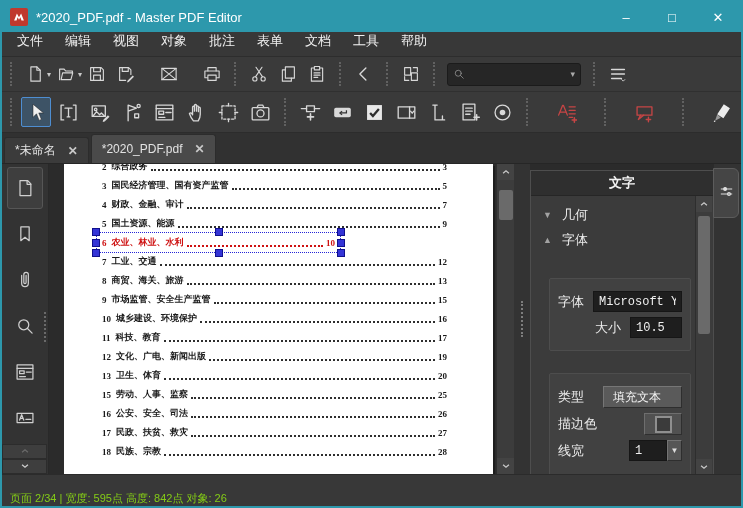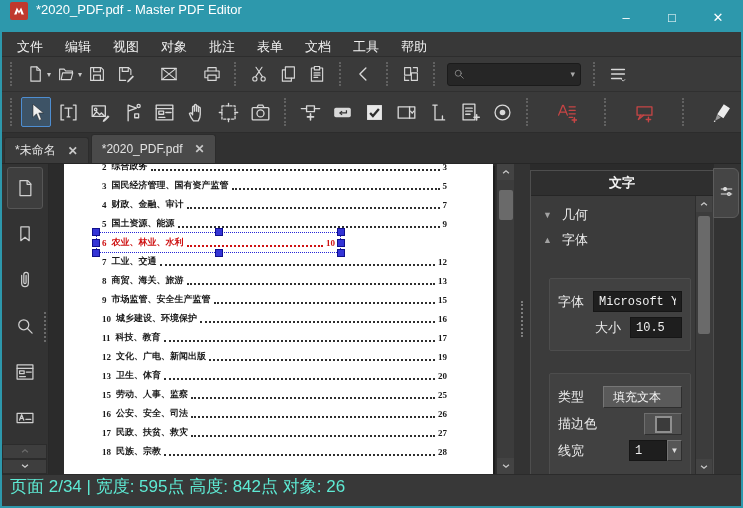--- a/index.html
+++ b/index.html
@@ -1,28 +1,28 @@
 <!DOCTYPE html>
 <html><head>
 <meta charset="utf-8">
 <style>
   html,body{margin:0;padding:0}
   body{width:743px;height:508px;overflow:hidden;font-family:"Liberation Sans",sans-serif;background:#2b2b2b}
   #win{width:743px;height:508px;box-sizing:border-box;border:2px solid #2d98ac;display:flex;flex-direction:column;background:#383838}
 
   
-  #titlebar{height:30px;background:#2d98ac;display:flex;align-items:flex-start;color:#fff;flex:0 0 auto}
+  #titlebar{height:30px;background:#2d98ac;display:flex;align-items:center;color:#fff;flex:0 0 auto}
   #logo{width:18px;height:18px;margin:0 8px 0 8px;background:#c0392e;border-radius:2px;display:flex;align-items:center;justify-content:center}
   #logo svg{width:14px;height:14px}
   #wintitle{font-size:13px}
   #wincontrols{margin-left:auto;display:flex;height:100%}
   .winbtn{width:46px;height:100%;display:flex;align-items:center;justify-content:center;font-size:13px;color:#fff}
 
   
-  #menubar{height:24px;background:#383838;border-bottom:1px solid #2d2d2d;display:flex;align-items:flex-end;padding-left:4px;flex:0 0 auto}
+  #menubar{height:24px;background:#383838;border-bottom:1px solid #2d2d2d;display:flex;align-items:flex-start;padding-left:4px;flex:0 0 auto}
   .menu-item{padding:0 11px;font-size:13px;color:#f0f0f0}
 
   
   .toolbar{display:flex;align-items:center;background:#3a3a3a;flex:0 0 auto}
   #tb1{height:34px;border-bottom:1px solid #303030}
   #tb2{height:40px;border-bottom:1px solid #2c2c2c}
   .tbtn{width:27px;height:26px;display:flex;align-items:center;justify-content:center;color:#d8d8d8;background:none;border:1px solid transparent;margin:0 1px;padding:0}
   .tbtn svg{width:18px;height:18px}
   #tb2 .tbtn{width:30px;height:30px}
   #tb2 .tbtn svg{width:21px;height:21px}
@@ -96,21 +96,21 @@
   .swatch{width:13px;height:13px}
   #stroke-swatch{background:#3b3b3b;border:2px solid #8f8f8f}
   #width-input{width:26px}
   .spin{width:15px;height:21px;background:#565656;border:1px solid;border-color:#747474 #2e2e2e #2e2e2e #747474;color:#ddd;font-size:8px;display:flex;align-items:center;justify-content:center;padding:0}
   #panel-scroll{position:absolute;right:1px;top:25px;bottom:1px;width:16px;background:#3c3c3c;border-left:1px solid #2e2e2e}
 
   #rightstrip{position:absolute;left:712px;right:0;top:0;bottom:0;background:#333}
   #props-tab{position:absolute;left:-1px;top:4px;width:26px;height:50px;background:#454545;border:1px solid #5c5c5c;border-radius:0 6px 6px 0;display:flex;align-items:center;justify-content:center;color:#e0e0e0;padding:0}
   #props-tab svg{width:17px;height:17px}
 
-  #statusbar{height:31px;background:#383838;border-top:1px solid #2b2b2b;display:flex;align-items:flex-start;padding-left:8px;color:#5eead4;font-size:17px;flex:0 0 auto}
+  #statusbar{height:31px;background:#383838;border-top:1px solid #2b2b2b;display:flex;align-items:flex-end;padding-left:8px;color:#84cc16;font-size:11px;flex:0 0 auto}
 </style>
 </head>
 <body>
 
 <div id="win">
 
   <div id="titlebar">
     <div id="logo">
       <svg viewBox="0 0 20 20">
           <path d="M3 15 L7 5 L10 10.5 L13 5 L17 15 L13.5 15 L12 10.5 L10 14 L8 10.5 L6.5 15 Z" fill="#fff"></path>

